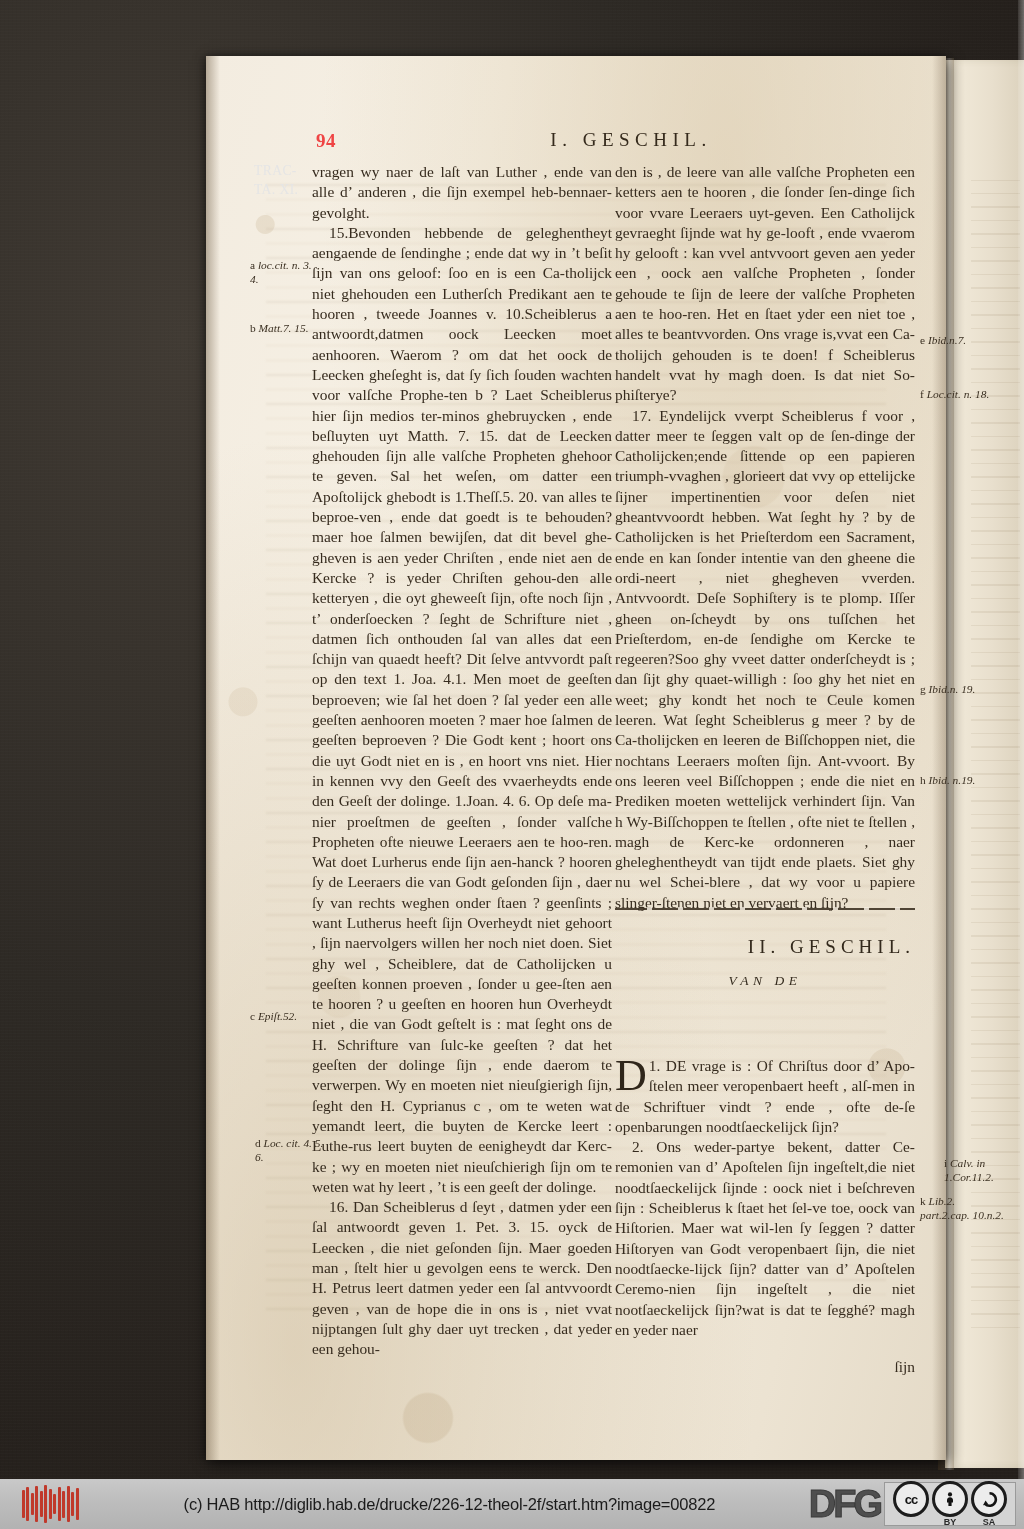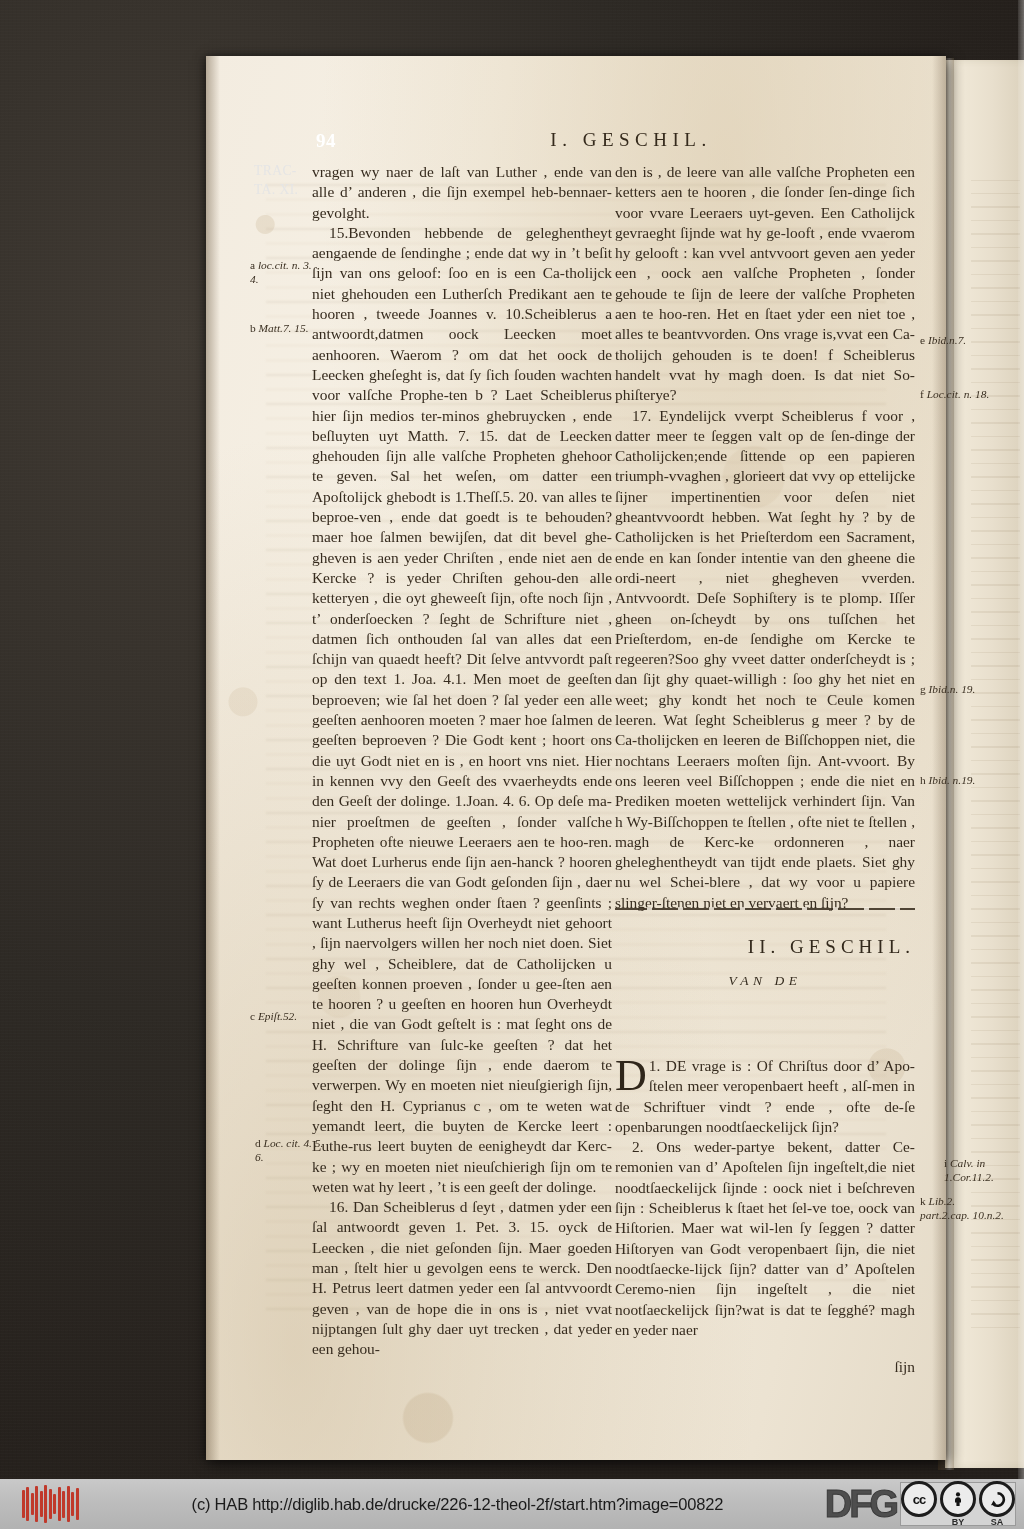--- a/index.html
+++ b/index.html
@@ -82,21 +82,21 @@
     color:#32271c;
   }
 
   
   .runhead{
     position:absolute;top:74px;left:0;width:740px;height:24px;
   }
   .folio{
     position:absolute;left:110px;top:0;
     font-size:19px;font-weight:bold;letter-spacing:.5px;
-    color:#ffffff;
+    color:#ef4444;
   }
   .headtitle{
     position:absolute;left:0;right:0;top:-1px;text-align:center;
     font-size:19px;letter-spacing:5.5px;color:#352a1c;
     padding-left:110px;
   }
 
   
   .col{
     position:absolute;top:106px;width:300px;
@@ -190,21 +190,21 @@
   #dfg{
     font-family:"Liberation Sans", sans-serif;
     font-weight:bold;font-size:38px;letter-spacing:-3px;
     color:#4e4e4e;
     -webkit-text-stroke:1px #3a3a3a;
     padding-right:4px;
   }
   #cc{
     display:flex;align-items:center;
     background:#d4d4d4;border:1px solid #9a9a9a;
-    height:42px;margin-right:8px;padding:0 0;gap:3px;
+    height:42px;margin-right:8px;padding:0 8px;gap:3px;
   }
   #cc .badge{ display:flex;flex-direction:column;align-items:center;}
   #cc .ring{
     width:30px;height:30px;border-radius:50%;
     border:3px solid #1c1c1c;background:#ececec;
     display:flex;align-items:center;justify-content:center;
     font-family:"Liberation Sans", sans-serif;font-weight:bold;
     font-size:15px;color:#141414;
   }
   #cc .lbl{font-family:"Liberation Sans", sans-serif;font-size:9px;font-weight:bold;color:#2a2a2a;line-height:10px;}

